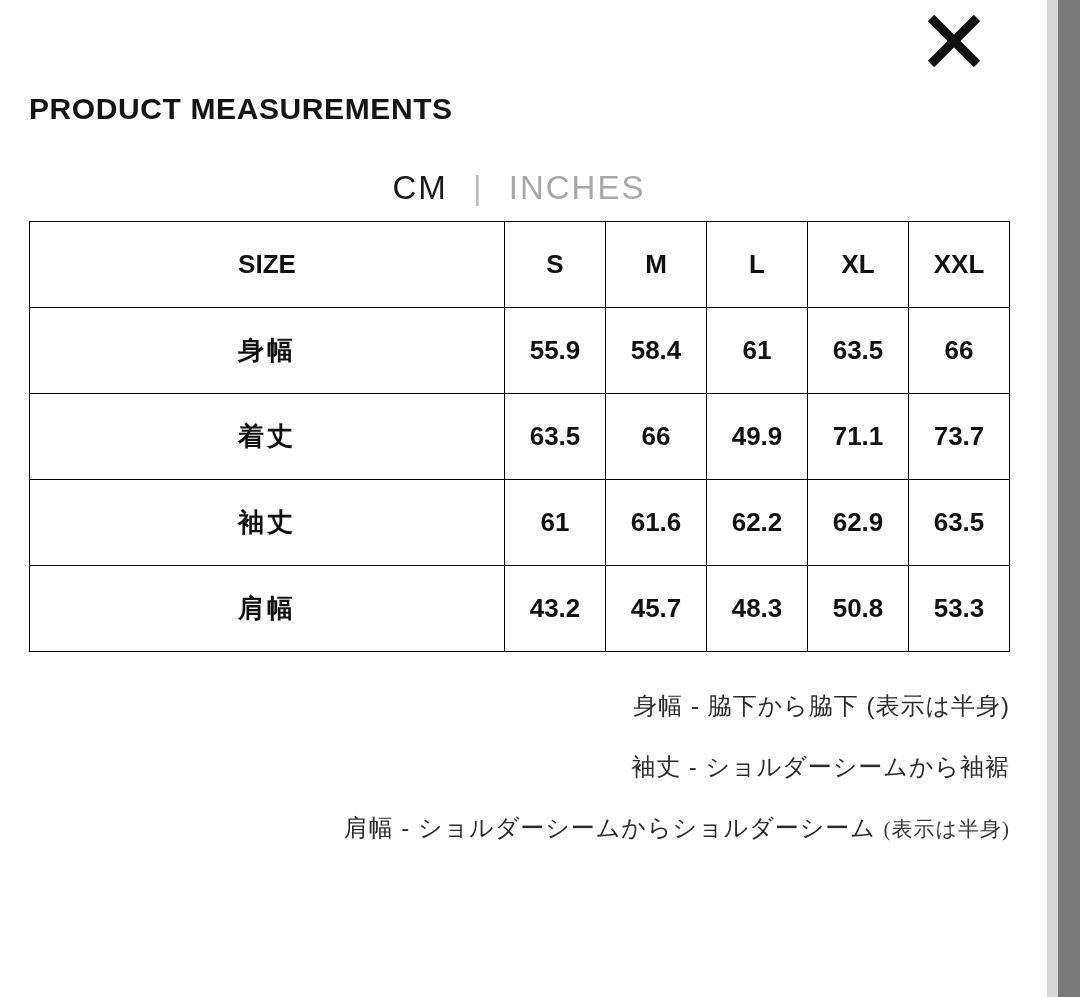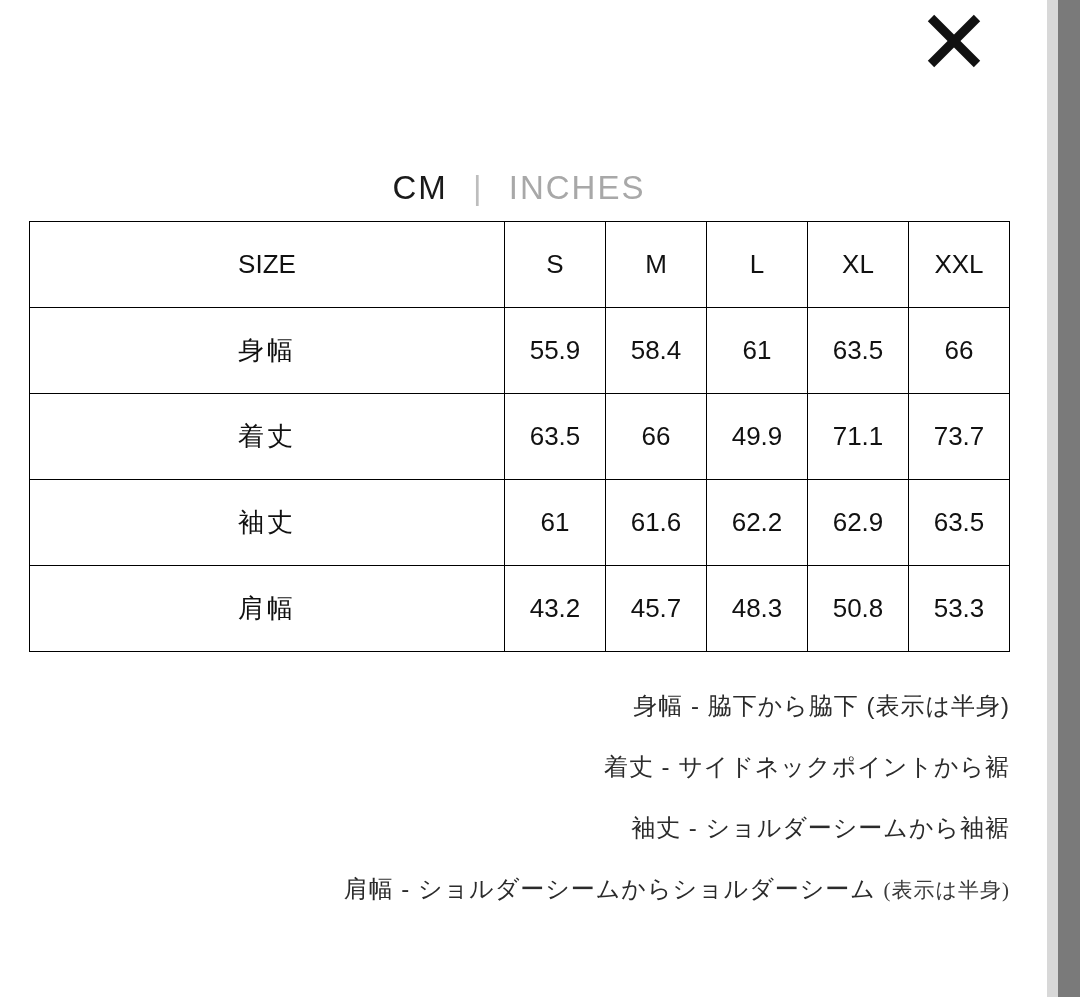--- a/index.html
+++ b/index.html
@@ -96,21 +96,21 @@
     left: 29px;
     top: 221px;
     width: 980px;
     border-collapse: collapse;
     table-layout: fixed;
   }
   table.size-table td, table.size-table th {
     border: 1px solid #000000;
     text-align: center;
     font-size: 26px;
-    font-weight: normal;
+    font-weight: bold;
     color: #111111;
     padding: 0;
     height: 86px;
     box-sizing: border-box;
   }
   table.size-table th.label-col,
   table.size-table td.label-col {
     width: 475px;
   }
   table.size-table th.size-col,
@@ -149,20 +149,21 @@
 
   <div class="panel">
 
     <div class="close-btn">
       <svg width="62" height="62" viewBox="0 0 62 62" aria-hidden="true">
         <line x1="8" y1="8" x2="54" y2="54" stroke="#111111" stroke-width="9" stroke-linecap="butt"></line>
         <line x1="54" y1="8" x2="8" y2="54" stroke="#111111" stroke-width="9" stroke-linecap="butt"></line>
       </svg>
     </div>
 
+    <div class="title">PRODUCT MEASUREMENTS</div>
 
     <div class="unit-toggle">
       <span class="unit unit-active">CM</span>
       <span class="unit-sep">|</span>
       <span class="unit unit-inactive">INCHES</span>
     </div>
 
     <table class="size-table">
       <thead>
         <tr>
@@ -206,23 +207,20 @@
           <td class="size-col">48.3</td>
           <td class="size-col">50.8</td>
           <td class="size-col">53.3</td>
         </tr>
       </tbody>
     </table>
 
     <div class="notes">
       <div class="note-line">
         <span>身幅 - 脇下から脇下 (表示は半身)</span>
-      </div>
-      <div class="note-line">
-        <span>着丈 - サイドネックポイントから裾</span>
       </div>
       <div class="note-line">
         <span>袖丈 - ショルダーシームから袖裾</span>
       </div>
       <div class="note-line">
         <span>肩幅 - ショルダーシームからショルダーシーム</span>
         <span class="note-sub">(表示は半身)</span>
       </div>
     </div>
 

